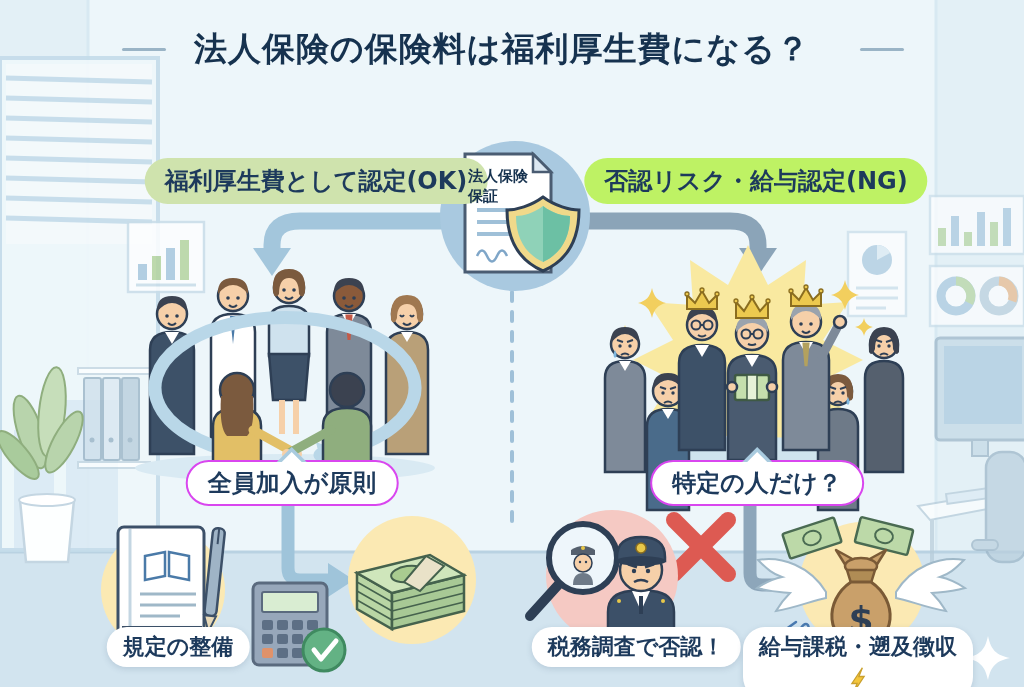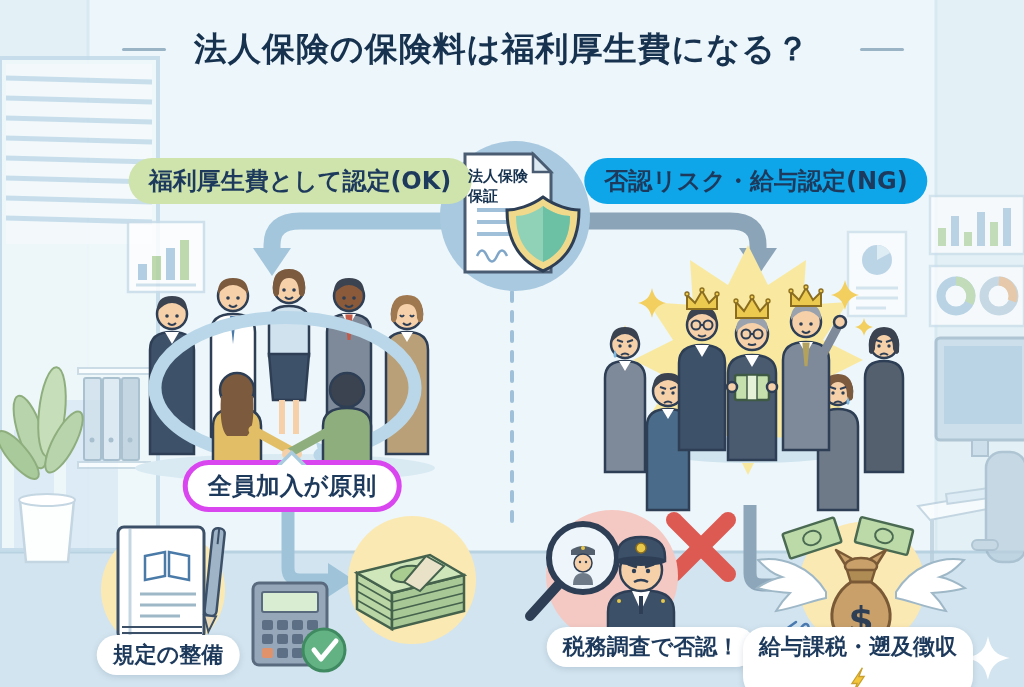--- a/index.html
+++ b/index.html
@@ -10,27 +10,27 @@
   .title{position:absolute;top:26px;left:0;width:1004px;text-align:center;
          color:#16324f;font-weight:bold;font-size:33px;line-height:1.42;
          letter-spacing:1px;z-index:2;}
   .flourish{position:absolute;top:48px;width:44px;height:3px;background:#9ab4c6;
             border-radius:2px;z-index:2;}
 
   .branch-pill{position:absolute;top:158px;transform:translateX(-50%);
          border-radius:24px;padding:7px 20px;font-weight:bold;font-size:24px;
          color:#1d3a5c;white-space:nowrap;z-index:2;}
   .branch-pill.ok{background:#cfe3ad;}
-  .branch-pill.ng{background:#0ea5e9;}
+  .branch-pill.ng{background:#bef264;}
 
   .doc-label{position:absolute;left:468px;top:166px;width:92px;text-align:left;
          font-size:15px;font-weight:bold;color:#16324f;line-height:1.35;z-index:2;}
 
   .bubble{position:absolute;transform:translateX(-50%);background:#fff;
-         border:5px solid #d946ef;border-radius:26px;padding:5px 20px;
+         border:2px solid #d946ef;border-radius:26px;padding:5px 20px;
          font-weight:bold;color:#1d3a5c;font-size:24px;white-space:nowrap;z-index:2;}
   .bubble::before{content:"";position:absolute;top:-15px;left:50%;
          transform:translateX(-50%);border:15px solid transparent;border-top:none;
          border-bottom:15px solid #a9cbdf;}
   .bubble::after{content:"";position:absolute;top:-10px;left:50%;
          transform:translateX(-50%);border:12px solid transparent;border-top:none;
          border-bottom:12px solid #fff;}
 
   .caption{position:absolute;transform:translateX(-50%);background:#fff;
          border-radius:22px;padding:5px 16px;font-weight:bold;color:#1d3a5c;
@@ -477,32 +477,33 @@
     <path d="M 952 664 C 953 669 956 672 961 673 C 956 674 953 677 952 682 C 951 677 948 674 943 673 C 948 672 951 669 952 664 Z"></path>
   </g>
 </svg>
 
 <div class="title">
   <div>法人保険の保険料は福利厚生費になる？</div>
 </div>
 <div class="flourish" style="left:122px;"></div>
 <div class="flourish" style="left:860px;"></div>
 
-<div class="branch-pill ok" style="left:300px;">福利厚生費として認定(OK)</div>
+<div class="branch-pill ok" style="left:316px;">福利厚生費として認定(OK)</div>
 <div class="branch-pill ng" style="left:756px;">否認リスク・給与認定(NG)</div>
 
 <div class="doc-label">
   <div>法人保険</div>
   <div>保証</div>
 </div>
 
 <div class="bubble" style="left:292px;top:460px;">全員加入が原則</div>
-
-<div class="caption" style="left:168px;top:627px;margin-top:8px;">規定の整備</div>
-<div class="caption" style="left:651px;top:627px;">税務調査で否認！</div>
+<div class="bubble" style="left:757px;top:460px;">特定の人だけ？</div>
+
+<div class="caption" style="left:178px;top:627px;">規定の整備</div>
+<div class="caption" style="left:636px;top:627px;">税務調査で否認！</div>
 <div class="caption" style="left:858px;top:627px;flex-direction:column;">
   <span>給与課税・遡及徴収</span>
   <svg width="20" height="28" viewBox="-10 -16 20 32">
     <path d="M 5 -14 L -7 4 L -1 4 L -5 14 L 7 -4 L 1 -4 Z" fill="#f4c63c" stroke="#c9a02e" stroke-width="1.5"></path>
   </svg>
 </div>
 
 </div>
 
 </body></html>

